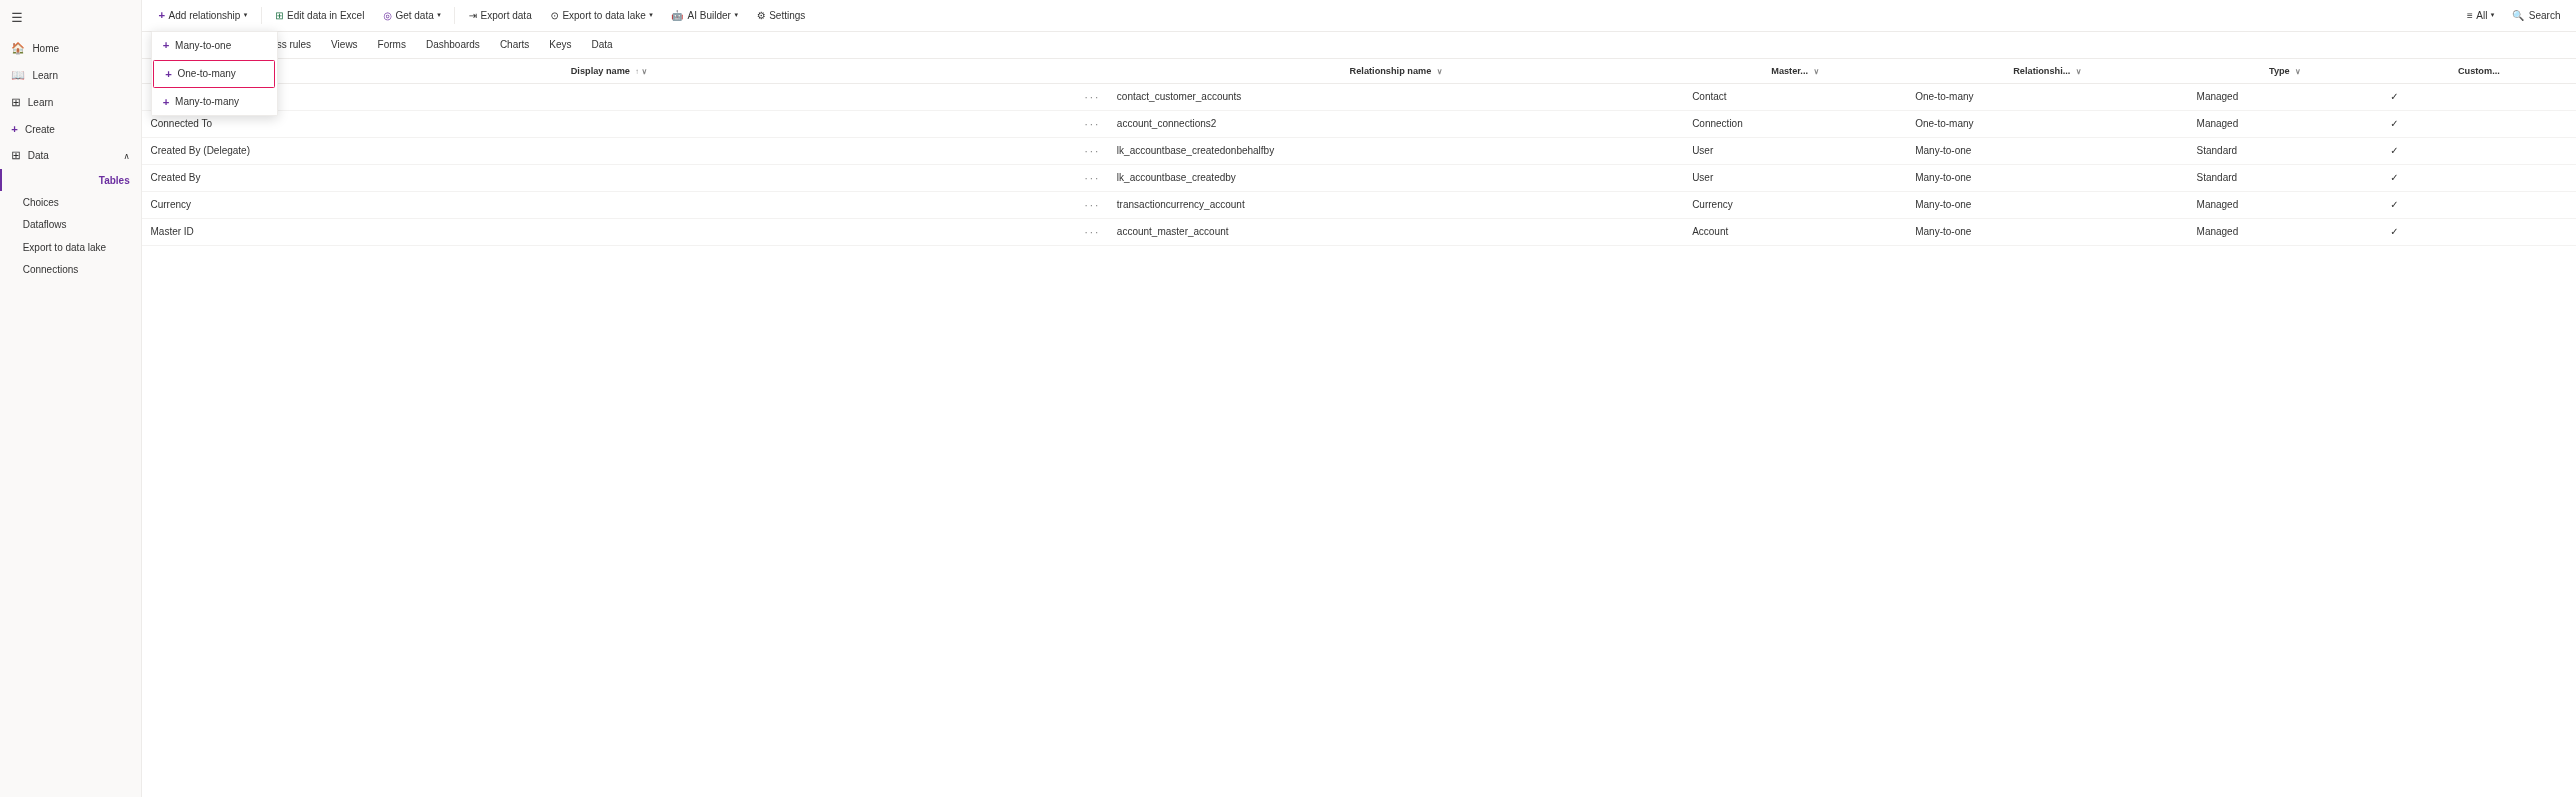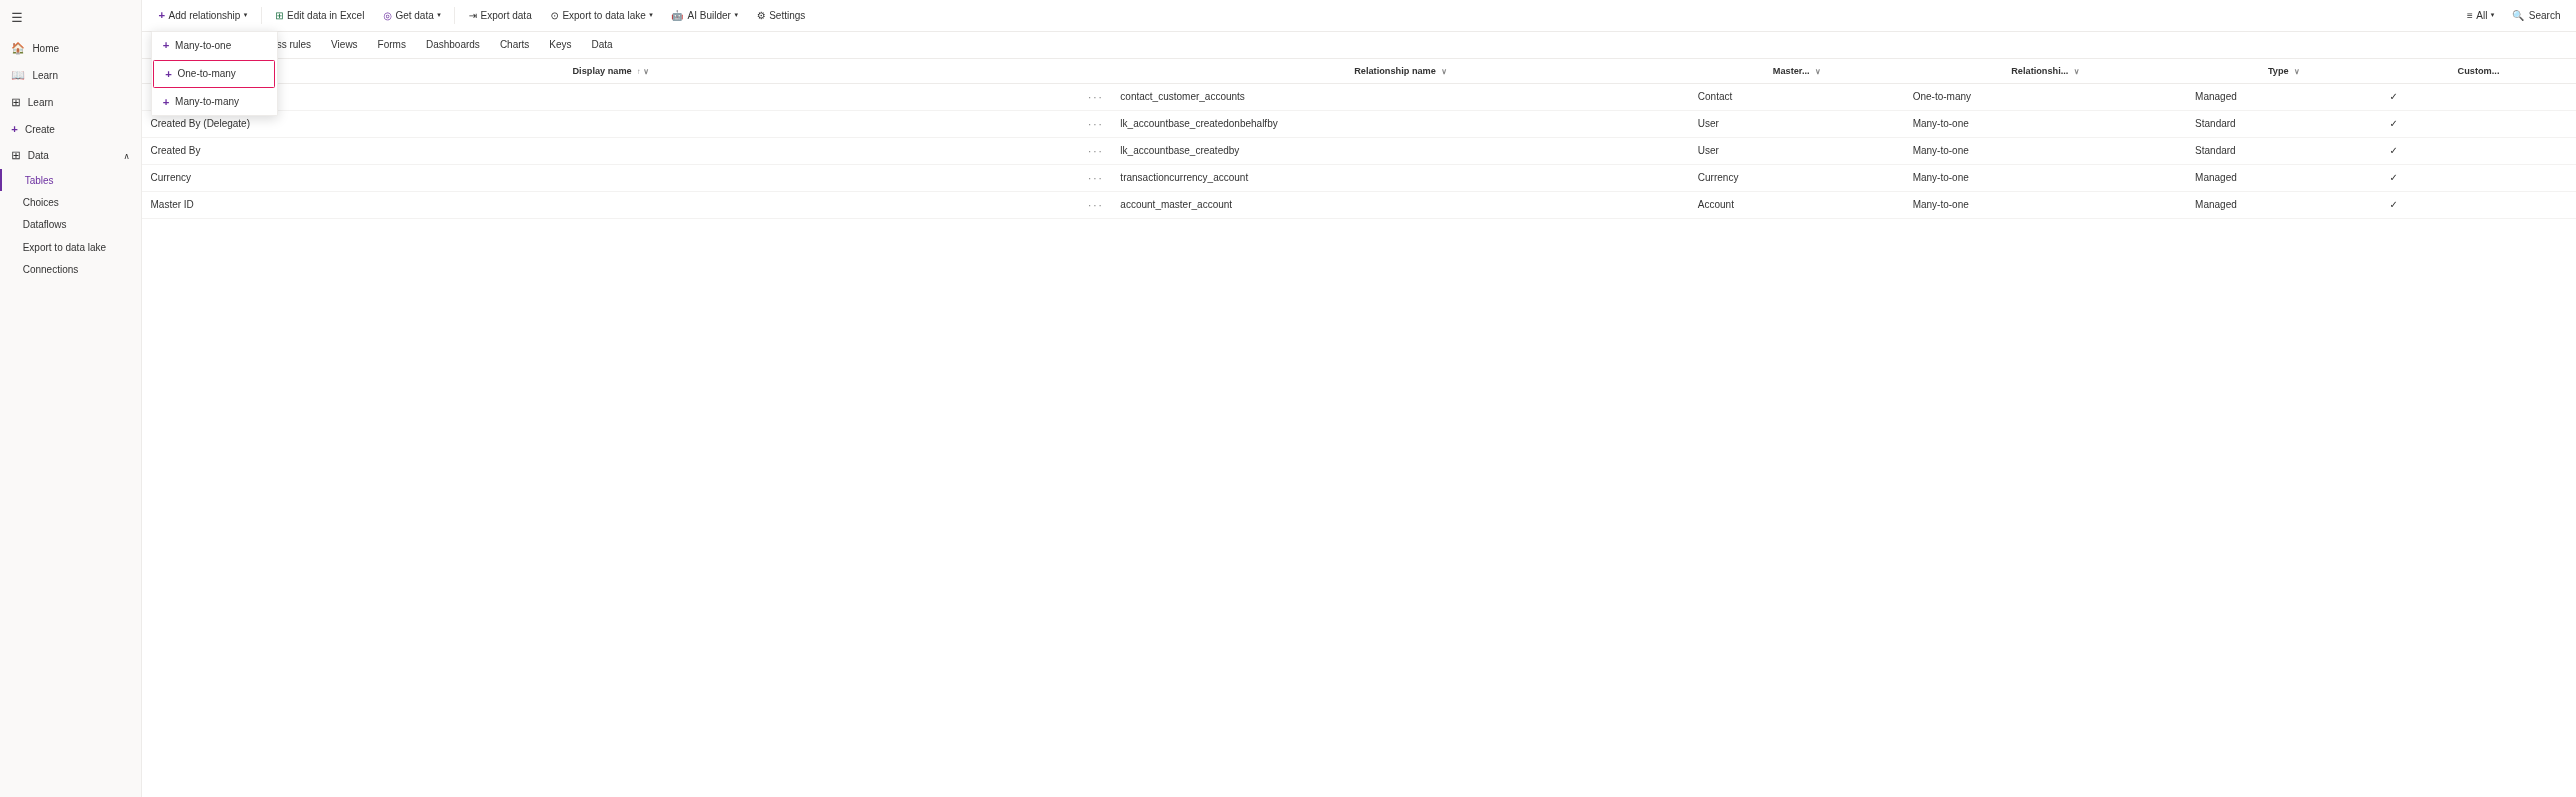--- a/index.html
+++ b/index.html
@@ -31,23 +31,24 @@
       gap: 7px;
     }
     .sidebar-nav-item .icon { font-size: 11.3px; }
     .sidebar-sub-item {
       padding: 5.7px 11.3px 5.7px 22.7px;
       cursor: pointer;
       font-size: 10px;
       color: #333;
     }
     .sidebar-sub-item.active {
-      font-weight: 400;
+      font-weight: 700;
       color: #6b2fa0;
       border-left: 2.1px solid #6b2fa0;
+      text-align: right;
     }
 
     
     .main {
       flex: 1;
       display: flex;
       flex-direction: column;
       overflow: hidden;
     }
 
@@ -347,20 +348,29 @@
       <tr>
     <td>Company Name</td>
     <td><span class="row-dots">···</span></td>
     <td>contact_customer_accounts</td>
     <td>Contact</td>
     <td>One-to-many</td>
     <td>Managed</td>
     <td><span class="checkmark">✓</span></td>
   </tr>
           <tr>
+    <td>Connected To</td>
+    <td><span class="row-dots">···</span></td>
+    <td>account_connections2</td>
+    <td>Connection</td>
+    <td>One-to-many</td>
+    <td>Managed</td>
+    <td><span class="checkmark">✓</span></td>
+  </tr>
+          <tr>
     <td>Created By (Delegate)</td>
     <td><span class="row-dots">···</span></td>
     <td>lk_accountbase_createdonbehalfby</td>
     <td>User</td>
     <td>Many-to-one</td>
     <td>Standard</td>
     <td><span class="checkmark">✓</span></td>
   </tr>
           <tr>
     <td>Created By</td>

